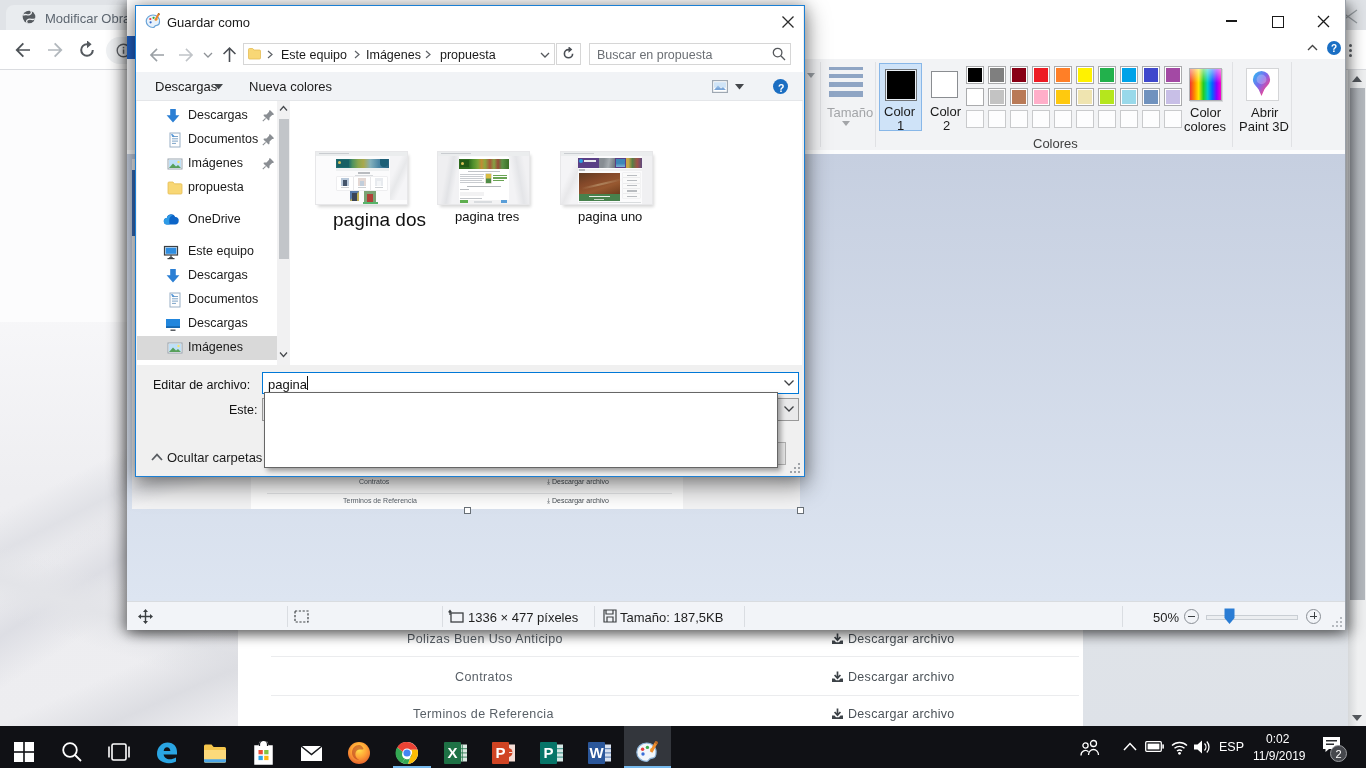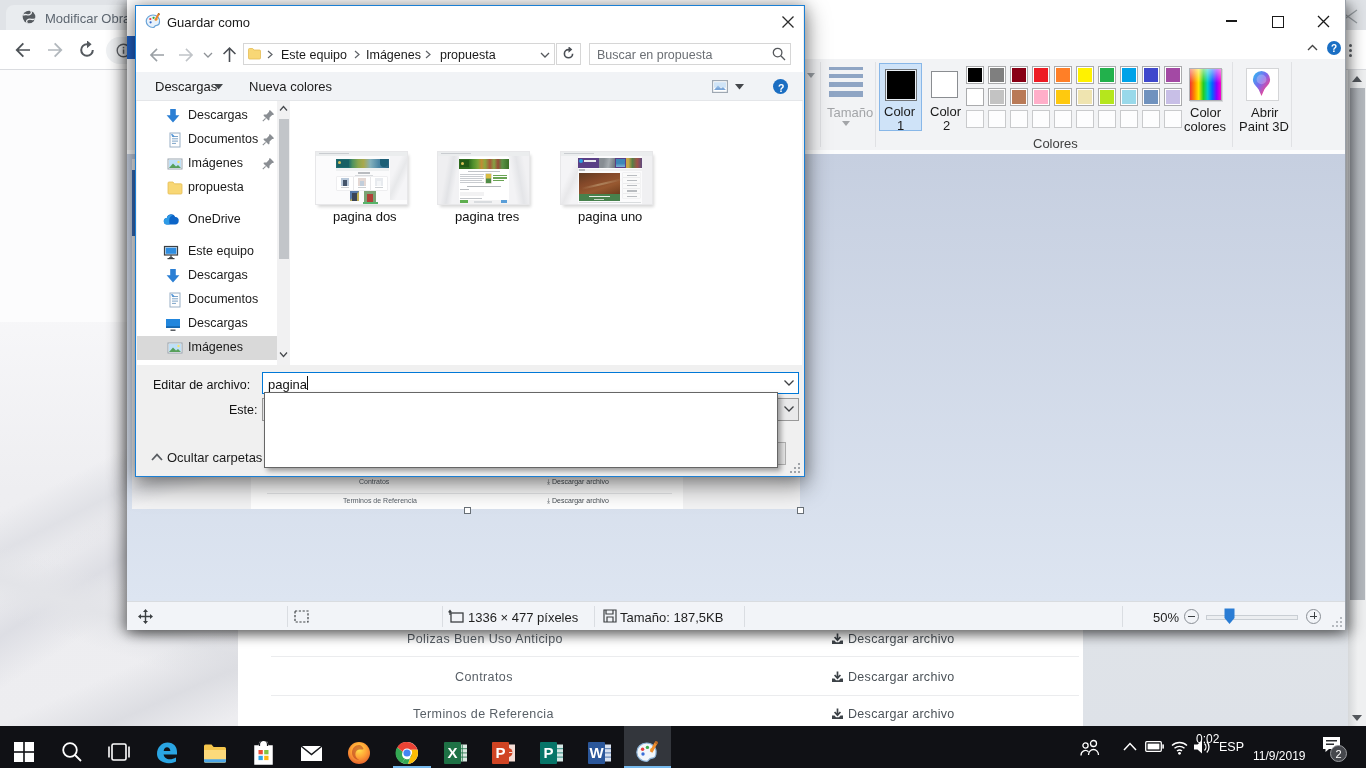--- a/index.html
+++ b/index.html
@@ -502,21 +502,21 @@
           <div class="a" style="left:62.5px;top:26.8px;width:17px;height:4.3px;background:#fafafa;box-shadow:0 0 0 0.5px #e5e5e7;"></div>
           <div class="a" style="left:66px;top:28.3px;width:10px;height:1.2px;background:#b9bcc0;"></div>
           <div class="a" style="left:62.5px;top:32.1px;width:17px;height:4.3px;background:#fafafa;box-shadow:0 0 0 0.5px #e5e5e7;"></div>
           <div class="a" style="left:66px;top:33.6px;width:10px;height:1.2px;background:#b9bcc0;"></div>
           <div class="a" style="left:62.5px;top:37.4px;width:17px;height:4.3px;background:#fafafa;box-shadow:0 0 0 0.5px #e5e5e7;"></div>
           <div class="a" style="left:66px;top:38.9px;width:10px;height:1.2px;background:#b9bcc0;"></div>
           <div class="a" style="left:62.5px;top:42.7px;width:17px;height:4.3px;background:#fafafa;box-shadow:0 0 0 0.5px #e5e5e7;"></div>
           <div class="a" style="left:66px;top:44.2px;width:10px;height:1.2px;background:#b9bcc0;"></div>
           <div class="a" style="left:18px;top:50.5px;width:62px;height:1.2px;background:#d9dcde;"></div>
         </div>
-        <div class="tx" style="left:197px;top:202.5px;font-size:13px;color:#111;text-align:center;">pagina dos</div>
+        <div class="tx" style="left:197px;top:202.5px;font-size:19px;color:#111;text-align:center;">pagina dos</div>
         <div class="tx" style="left:319px;top:202.5px;font-size:13px;color:#111;">pagina tres</div>
         <div class="tx" style="left:442px;top:202.5px;font-size:13px;color:#111;">pagina uno</div>
       </div>
 
     <div class="tx" style="left:17px;top:372px;font-size:12.5px;color:#111;">Editar de archivo:</div>
     <div class="a" style="left:126px;top:366px;width:537px;height:22px;background:#fff;border:1.5px solid #0078d7;box-sizing:border-box;"></div>
     <div class="tx" style="left:132px;top:371px;font-size:13px;color:#111;">pagina</div>
     <div class="a" style="left:171px;top:370px;width:1px;height:14px;background:#111;"></div>
     <svg class="a" style="left:648px;top:374px;" width="10" height="6" viewBox="0 0 10 6">
         <path d="M0.5 0.5 L5 5 L9.5 0.5" stroke="#3f4144" stroke-width="1.3" fill="none"></path>
@@ -654,21 +654,21 @@
       </svg>
       <svg class="a" style="left:1170px;top:14px;" width="19" height="15" viewBox="0 0 19 15">
         <path d="M2 5.5 a11 11 0 0 1 15 0 M4.5 8.3 a7.5 7.5 0 0 1 10 0 M7 11 a4 4 0 0 1 5 0" fill="none" stroke="#fff" stroke-width="1.4"></path>
         <circle cx="9.5" cy="13.3" r="1.4" fill="#fff"></circle>
       </svg>
       <svg class="a" style="left:1193px;top:13px;" width="18" height="16" viewBox="0 0 18 16">
         <path d="M1 5.5 H4.5 L9 1.5 V14.5 L4.5 10.5 H1Z" fill="#fff"></path>
         <path d="M11.5 4.5 a5 5 0 0 1 0 7 M13.8 2.5 a8 8 0 0 1 0 11" fill="none" stroke="#fff" stroke-width="1.3"></path>
       </svg>
       <div class="tx" style="left:1219px;top:14px;font-size:12.5px;color:#fff;">ESP</div>
-      <div class="tx" style="left:1196px;top:6px;font-size:12px;color:#fff;">0:02</div>
+      <div class="tx" style="left:1266px;top:6px;font-size:12px;color:#fff;">0:02</div>
       <div class="tx" style="left:1253px;top:23px;font-size:12px;color:#fff;">11/9/2019</div>
       <svg class="a" style="left:1322px;top:10px;" width="19" height="17" viewBox="0 0 19 17">
         <path d="M1 1 H18 V13 H7 L3.5 16 V13 H1Z" fill="#fff"></path>
         <path d="M4 4.8 h11 M4 8.3 h8" stroke="#2a2c30" stroke-width="1.4"></path>
       </svg>
       <div class="a" style="left:1330px;top:19px;width:17px;height:17px;border-radius:50%;background:#46484d;border:1px solid #9a9ca0;box-sizing:border-box;"></div>
       <div class="tx" style="left:1335.5px;top:21.5px;font-size:11px;color:#fff;">2</div>
     </div>
 
 </div>

